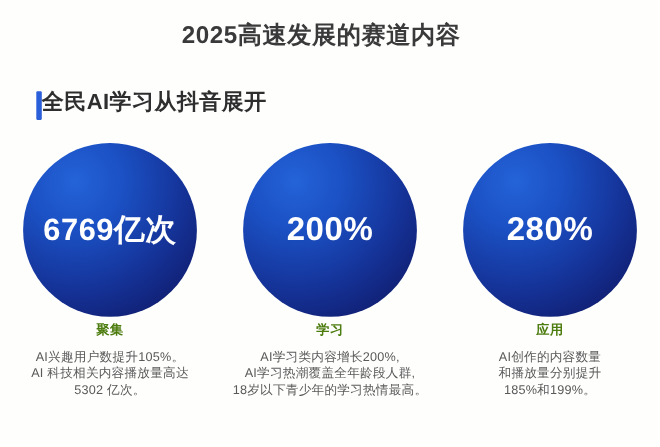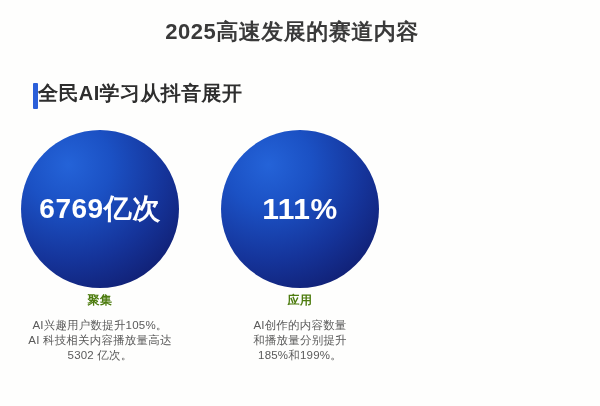--- a/index.html
+++ b/index.html
@@ -110,24 +110,33 @@
   <div class="stat-col col-1">
     <div class="bubble">
       <span class="bubble-value">6769亿次</span>
     </div>
     <div class="stat-label">聚集</div>
     <div class="stat-desc">AI兴趣用户数提升105%。
 AI 科技相关内容播放量高达
 5302 亿次。</div>
   </div>
 
+  <div class="stat-col col-2">
+    <div class="bubble">
+      <span class="bubble-value">200%</span>
+    </div>
+    <div class="stat-label">学习</div>
+    <div class="stat-desc">AI学习类内容增长200%,
+AI学习热潮覆盖全年龄段人群,
+18岁以下青少年的学习热情最高。</div>
+  </div>
 
   <div class="stat-col col-3">
     <div class="bubble">
-      <span class="bubble-value">111%</span>
+      <span class="bubble-value">280%</span>
     </div>
     <div class="stat-label">应用</div>
     <div class="stat-desc">AI创作的内容数量
 和播放量分别提升
 185%和199%。</div>
   </div>
 
 </div>
 
 </body></html>

